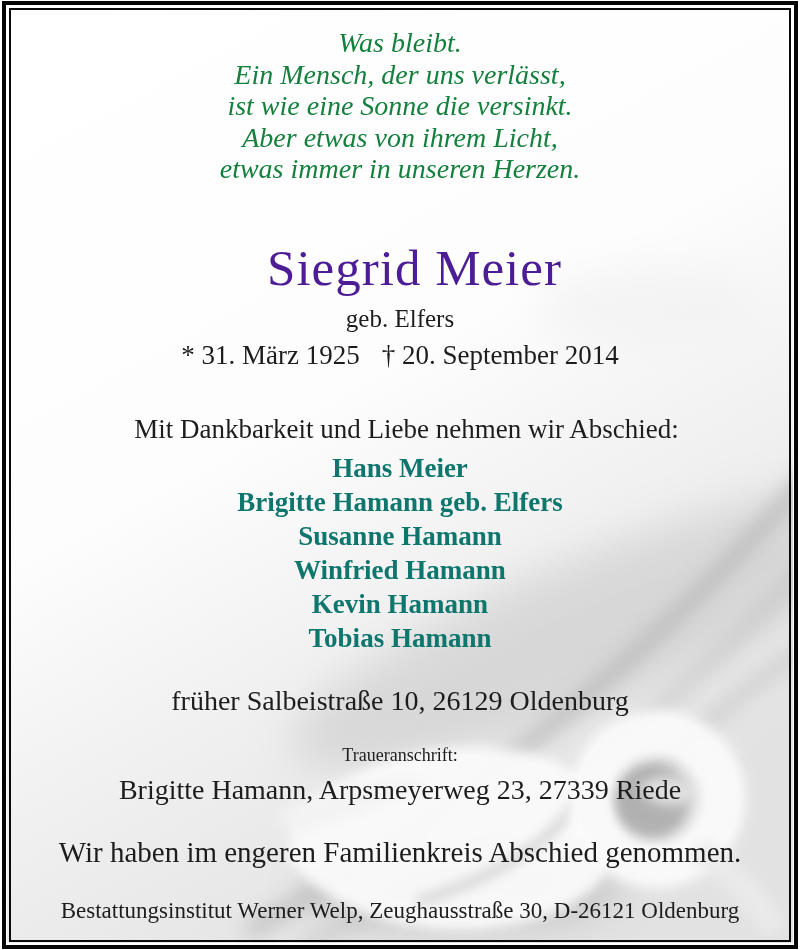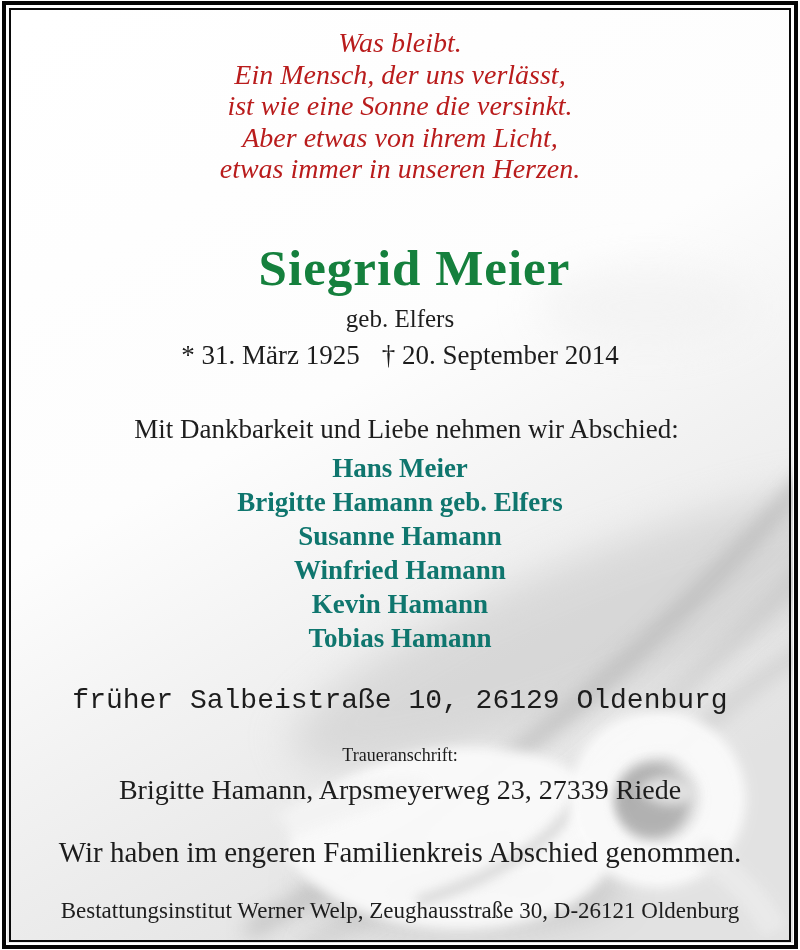--- a/index.html
+++ b/index.html
@@ -46,28 +46,28 @@
     position: absolute;
     left: 0;
     right: 0;
     text-align: center;
   }
   .poem {
     top: 27px;
     font-style: italic;
     font-size: 28px;
     line-height: 31.5px;
-    color: #b91c1c;
+    color: #15803d;
   }
   .deceased-name {
     top: 238px;
     font-size: 51px;
-    font-weight: bold;
+    font-weight: normal;
     line-height: 60px;
-    color: #15803d;
+    color: #4c1d95;
     letter-spacing: 1px;
     padding-left: 29px;
   }
   .maiden {
     top: 305px;
     font-size: 25px;
     line-height: 28px;
   }
   .dates {
     top: 340px;
@@ -85,21 +85,20 @@
     top: 451px;
     font-size: 27px;
     font-weight: bold;
     line-height: 34px;
     color: #0f766e;
   }
   .former-address {
     top: 685px;
     font-size: 28px;
     line-height: 31px;
-    font-family: Liberation Mono, monospace;
   }
   .condolence-label {
     top: 741px;
     font-size: 18px;
     line-height: 29px;
   }
   .condolence-address {
     top: 774px;
     font-size: 28px;
     line-height: 31px;

